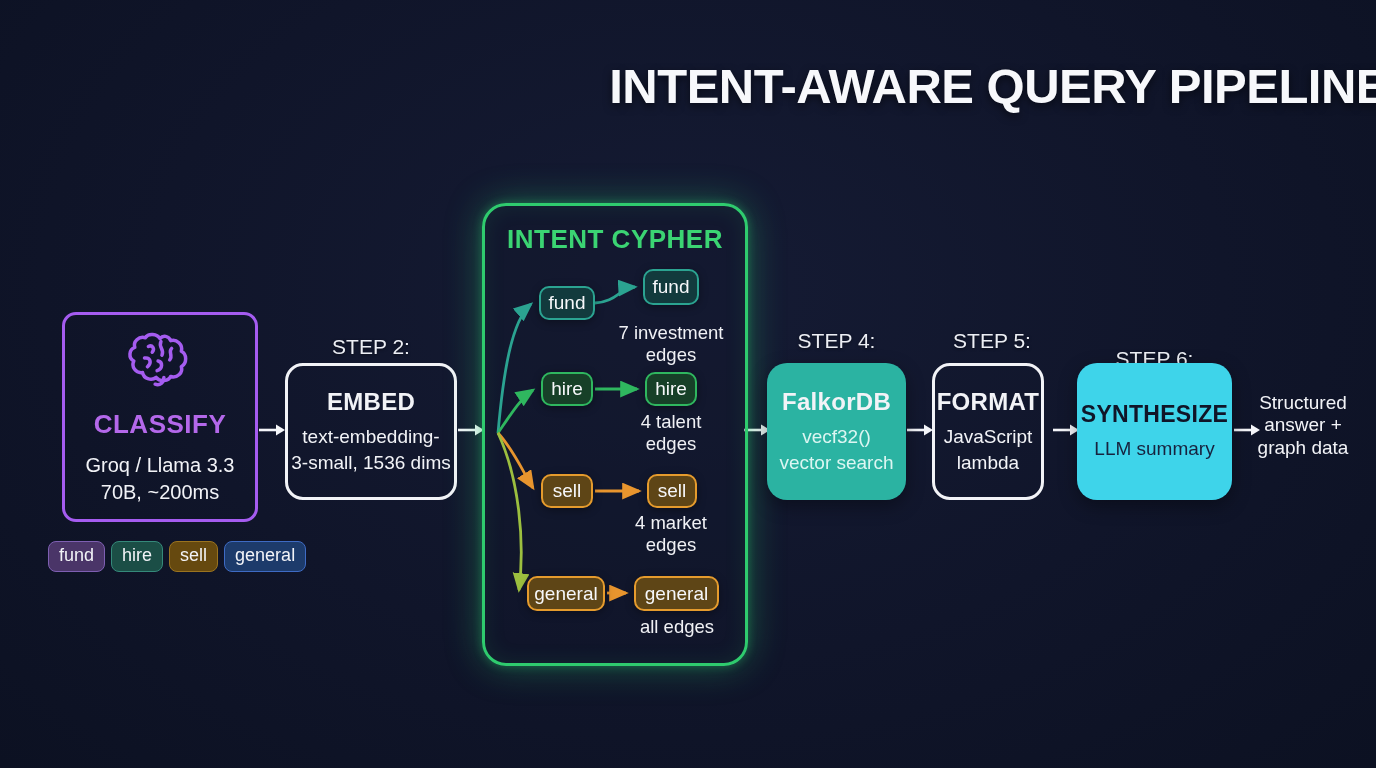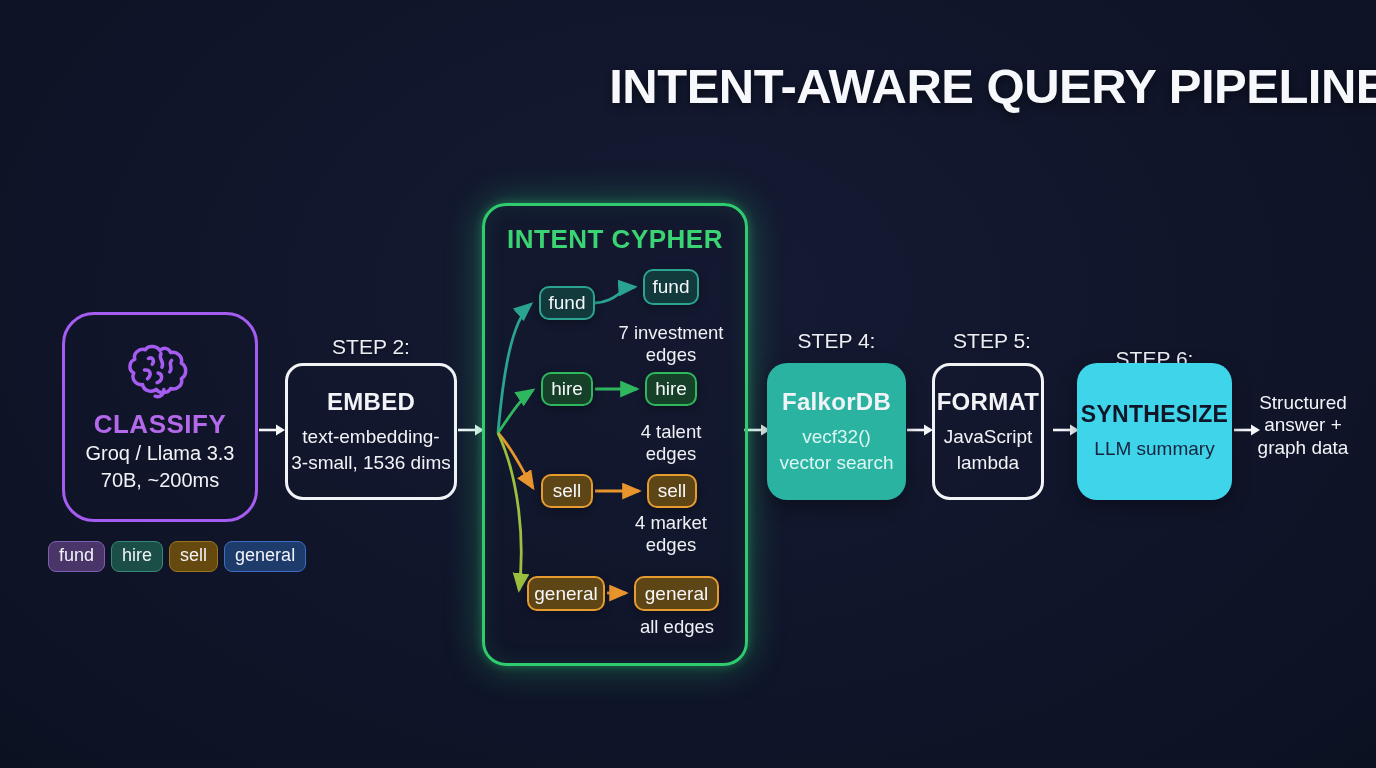--- a/index.html
+++ b/index.html
@@ -21,21 +21,21 @@
     text-align:center;font-size:21px;font-weight:500;color:#eceef4;
     text-shadow:0 1px 3px rgba(0,0,0,.5);
   }
   
   .box{
     box-sizing:border-box;display:flex;flex-direction:column;align-items:center;justify-content:center;
     text-align:center;border-radius:18px;
   }
   .box .box-title{font-size:24px;font-weight:700;letter-spacing:.3px;}
   .box .box-detail{font-size:19px;line-height:1.32;white-space:pre-line;margin-top:8px;}
-  .outline-purple{border:3px solid #a55cf0;border-radius:32px;}
+  .outline-purple{border:3px solid #a55cf0;border-radius:14px;gap:12px;}
   .outline-white{border:3px solid #f2f3f7;}
   .classify-title{color:#b468ea;font-size:26px;font-weight:700;letter-spacing:.5px;margin-top:6px;}
   .classify-detail{font-size:20px;line-height:1.35;white-space:pre-line;margin-top:0;color:#f2f3f7;}
   .fill-teal{background:#2bb3a2;box-shadow:0 6px 18px rgba(0,0,0,.35);}
   .fill-teal .box-detail{color:#dcf6f2;}
   .fill-cyan{background:#3ed4ea;box-shadow:0 6px 18px rgba(0,0,0,.35);}
   .fill-cyan .box-title{color:#101528;font-size:23px;font-weight:800;}
   .fill-cyan .box-detail{color:#17223e;}
   
   .intent-box{
@@ -179,21 +179,21 @@
       <path d="M122,387 L141,387" stroke="#e8952e" stroke-width="2.8" marker-end="url(#mOrange)"></path>
     </svg>
 
     <div class="node node-teal" style="left:54px;top:80px;width:56px;height:34px;">fund</div>
     <div class="node node-teal" style="left:158px;top:63px;width:56px;height:36px;">fund</div>
     <div class="edge-label" style="left:116px;top:116px;width:140px;">7 investment
 edges</div>
 
     <div class="node node-green" style="left:56px;top:166px;width:52px;height:34px;">hire</div>
     <div class="node node-green" style="left:160px;top:166px;width:52px;height:34px;">hire</div>
-    <div class="edge-label" style="left:116px;top:215px;width:140px;">4 talent
+    <div class="edge-label" style="left:116px;top:205px;width:140px;">4 talent
 edges</div>
 
     <div class="node node-gold" style="left:56px;top:268px;width:52px;height:34px;">sell</div>
     <div class="node node-gold" style="left:162px;top:268px;width:50px;height:34px;">sell</div>
     <div class="edge-label" style="left:116px;top:306px;width:140px;">4 market
 edges</div>
 
     <div class="node node-gold" style="left:42px;top:370px;width:78px;height:35px;">general</div>
     <div class="node node-gold" style="left:149px;top:370px;width:85px;height:35px;">general</div>
     <div class="edge-label" style="left:122px;top:410px;width:140px;">all edges</div>

